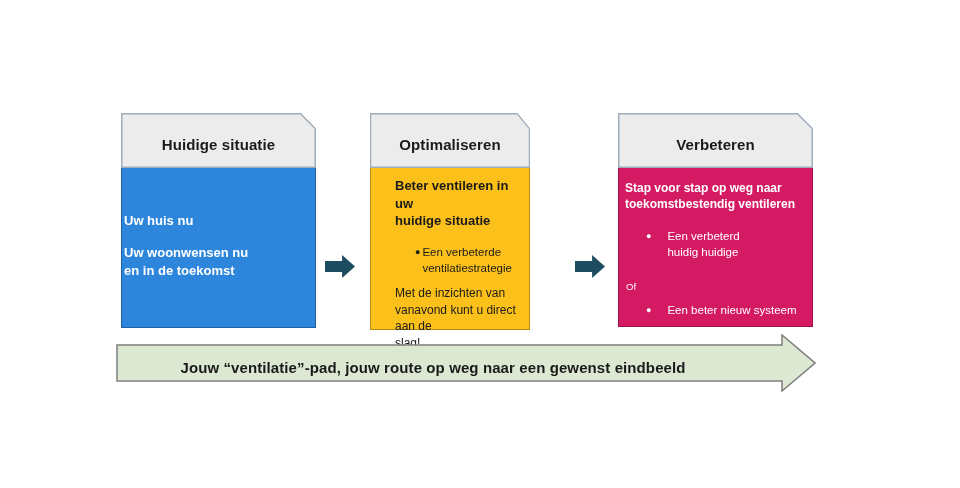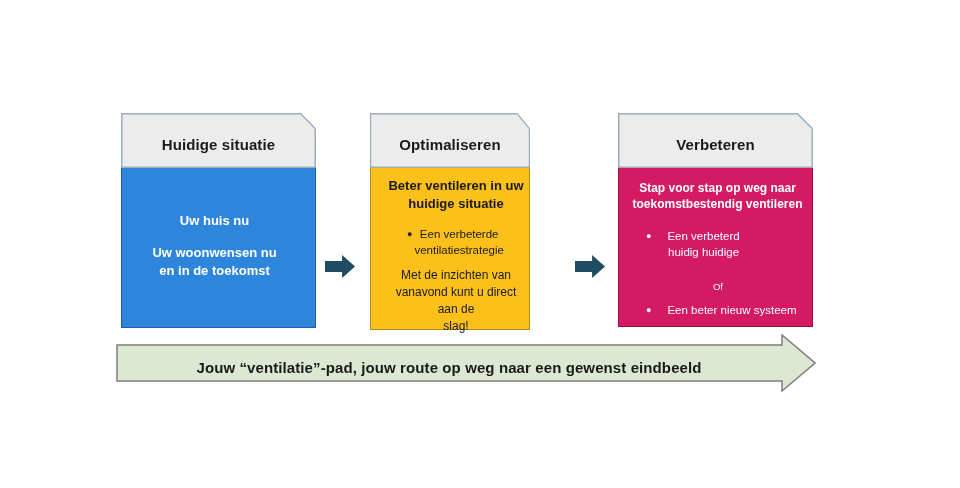--- a/index.html
+++ b/index.html
@@ -7,21 +7,21 @@
     width: 960px; height: 488px;
     background: #ffffff;
     font-family: "Liberation Sans", "DejaVu Sans", sans-serif;
     color: var(--text_dark, #1a1a1a);
     position: relative;
     overflow: hidden;
   }
   .canvas { position: absolute; inset: 0; }
 
   
-  .card { position: absolute; top: 113px; width: 195px; text-align: center; }
+  .card { position: absolute; top: 113px; width: 195px; }
   .card-header { position: relative; height: 55px; }
   .card-header svg { position: absolute; inset: 0; width: 100%; height: 100%; display: block; }
   .hdr-label {
     position: absolute; inset: 0;
     display: flex; align-items: center; justify-content: center;
     padding-top: 8px;
     font-size: 15px; font-weight: bold; color: var(--text_dark);
     letter-spacing: 0.1px;
   }
   .card-body {
@@ -42,21 +42,21 @@
 
   
   .blue-text {
     padding: 44px 10px 0 2px;
     color: var(--text_light);
     font-weight: bold; font-size: 13px; line-height: 1.4;
   }
   .blue-text .para + .para { margin-top: 14px; }
 
   
-  .y-body { padding: 9px 4px 0 16px; color: var(--text_dark); }
+  .y-body { padding: 9px 4px 0 24px; color: var(--text_dark); }
   .body-title { font-weight: bold; font-size: 13px; line-height: 1.35; }
   .bullet-row { display: flex; margin-top: 14px; align-items: flex-start; }
   .bullet-row .dot { font-size: 9px; line-height: 16px; margin-left: 20px; }
   .bullet-row .bullet-text { margin-left: 2px; font-size: 11.5px; line-height: 1.4; }
   .body-outro { margin-top: 9px; font-size: 12px; line-height: 1.4; }
 
   
   .p-body { padding: 12px 2px 0 6px; color: var(--text_light); }
   .p-body .body-title { font-size: 12px; line-height: 1.35; }
   .p-body .bullet-row { margin-top: 16px; }
@@ -71,21 +71,21 @@
     background: var(--connector_fill);
     clip-path: polygon(0 26%, 57% 26%, 57% 0, 100% 50%, 57% 100%, 57% 74%, 0 74%);
   }
   #connector1 { left: 325px; }
   #connector2 { left: 575px; }
 
   
   .path-arrow { position: absolute; left: 116px; top: 334px; width: 700px; height: 58px; }
   .path-arrow svg { display: block; width: 100%; height: 100%; }
   .path-label {
-    position: absolute; left: 116px; top: 345px; width: 666px; height: 44px;
+    position: absolute; left: 100px; top: 345px; width: 666px; height: 44px;
     display: flex; align-items: center; justify-content: center;
     font-size: 15px; font-weight: bold; color: var(--text_dark);
     letter-spacing: 0.1px;
   }
 </style>
 </head>
 <body>
 
 <div class="canvas">
 

